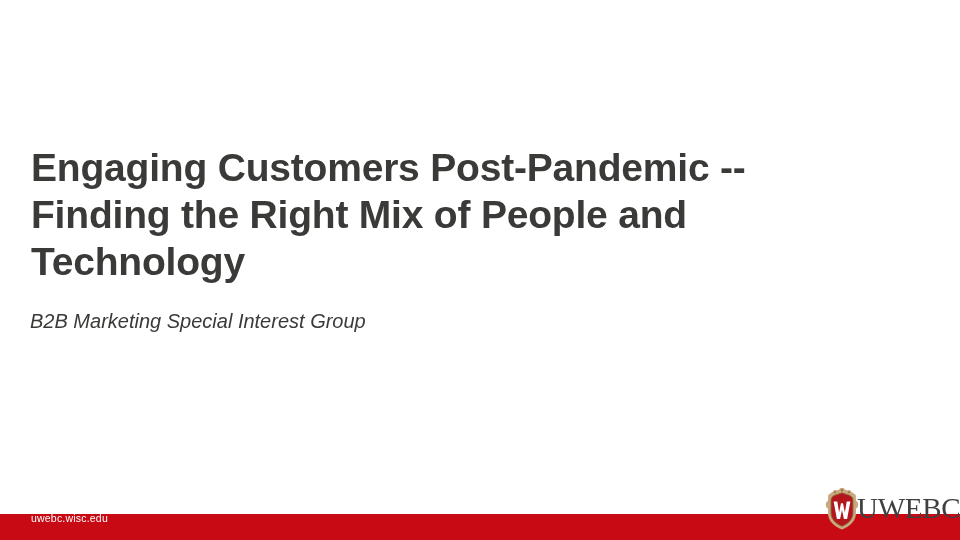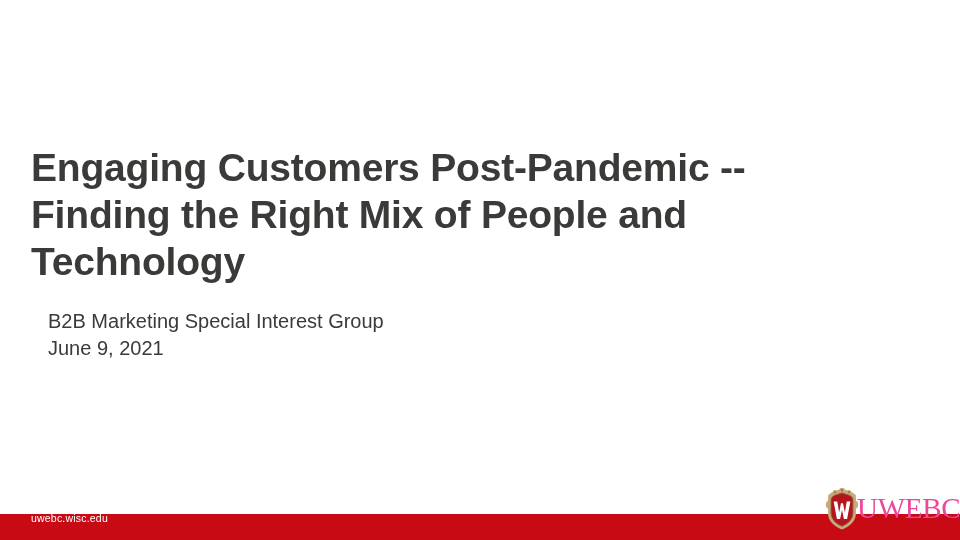--- a/index.html
+++ b/index.html
@@ -36,23 +36,24 @@
     font-weight: bold;
     line-height: 47px;
     letter-spacing: -0.2px;
     color: #3a3a38;
     white-space: pre-line;
   }
 
   
   #subtitle-block {
     position: absolute;
-    left: 48px;
+    left: 30px;
     top: 308px;
     width: 700px;
+    font-style: italic;
   }
   .subtitle-line {
     margin: 0;
     font-family: "Liberation Sans", sans-serif;
     font-size: 20px;
     font-weight: normal;
     line-height: 27px;
     color: #3a3a38;
   }
 
@@ -91,42 +92,41 @@
     width: 36px;
     height: 42px;
     flex: 0 0 auto;
     display: block;
   }
   #uwebc-wordmark {
     font-family: "Liberation Serif", serif;
     font-size: 29px;
     font-weight: normal;
     line-height: 1;
-    color: #ec4899;
+    color: #404040;
     letter-spacing: -0.3px;
     margin-left: -3px;
     position: relative;
     top: -1px;
     white-space: nowrap;
   }
 </style>
 </head>
 <body>
 
 <div id="slide">
 
   <div id="title-block">
     <h1 id="slide-title">Engaging Customers Post-Pandemic --
 Finding the Right Mix of People and
 Technology</h1>
   </div>
 
   <div id="subtitle-block">
     <p class="subtitle-line">B2B Marketing Special Interest Group</p>
-    <p class="subtitle-line">June 9, 2021</p>
   </div>
 
   <div id="footer-bar"></div>
   <div id="footer-url">uwebc.wisc.edu</div>
 
   <div id="uwebc-logo">
     <svg id="uw-crest" viewBox="0 0 36 42">
 
       <path d="M4 11 C4 7 7 4 10.5 3.2 C13 2.6 15 1.6 18 0.6 C21 1.6 23 2.6 25.5 3.2 C29 4 32 7 32 11 L32 25 C32 33 26 38.5 18 41.4 C10 38.5 4 33 4 25 Z" fill="#c9a87c"></path>
 

